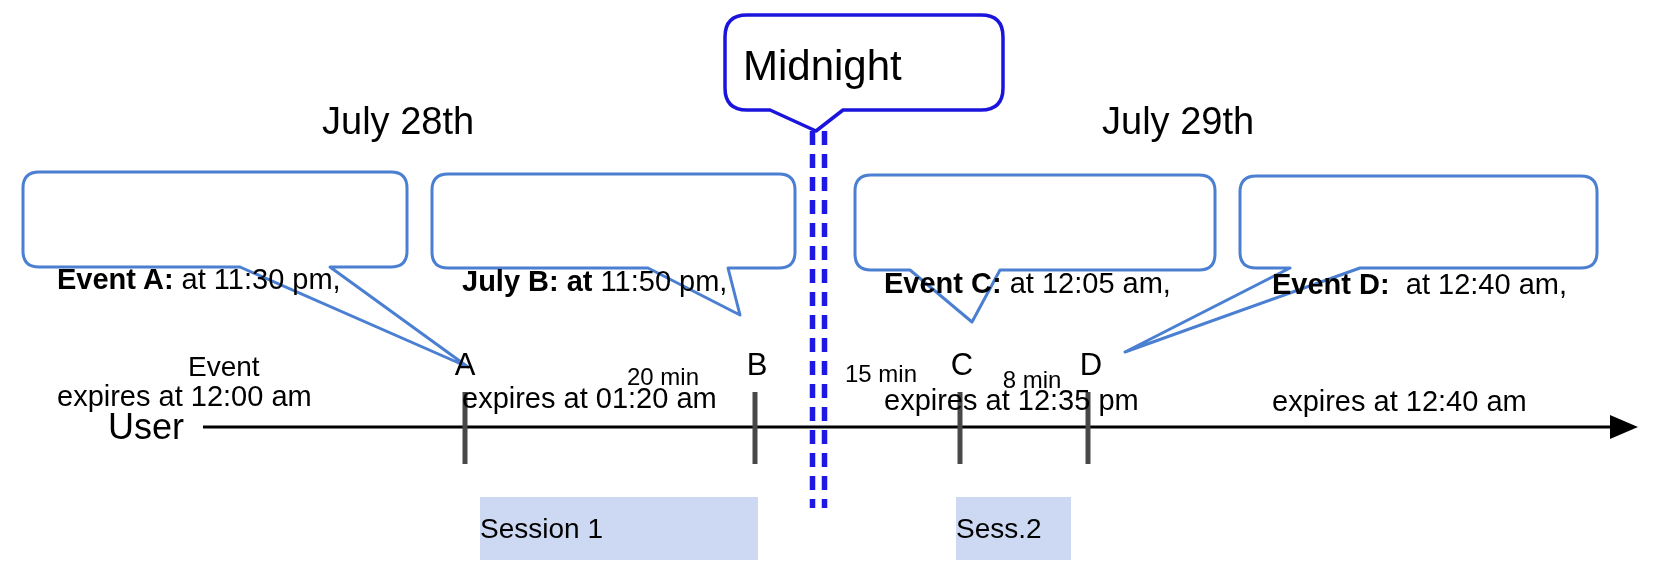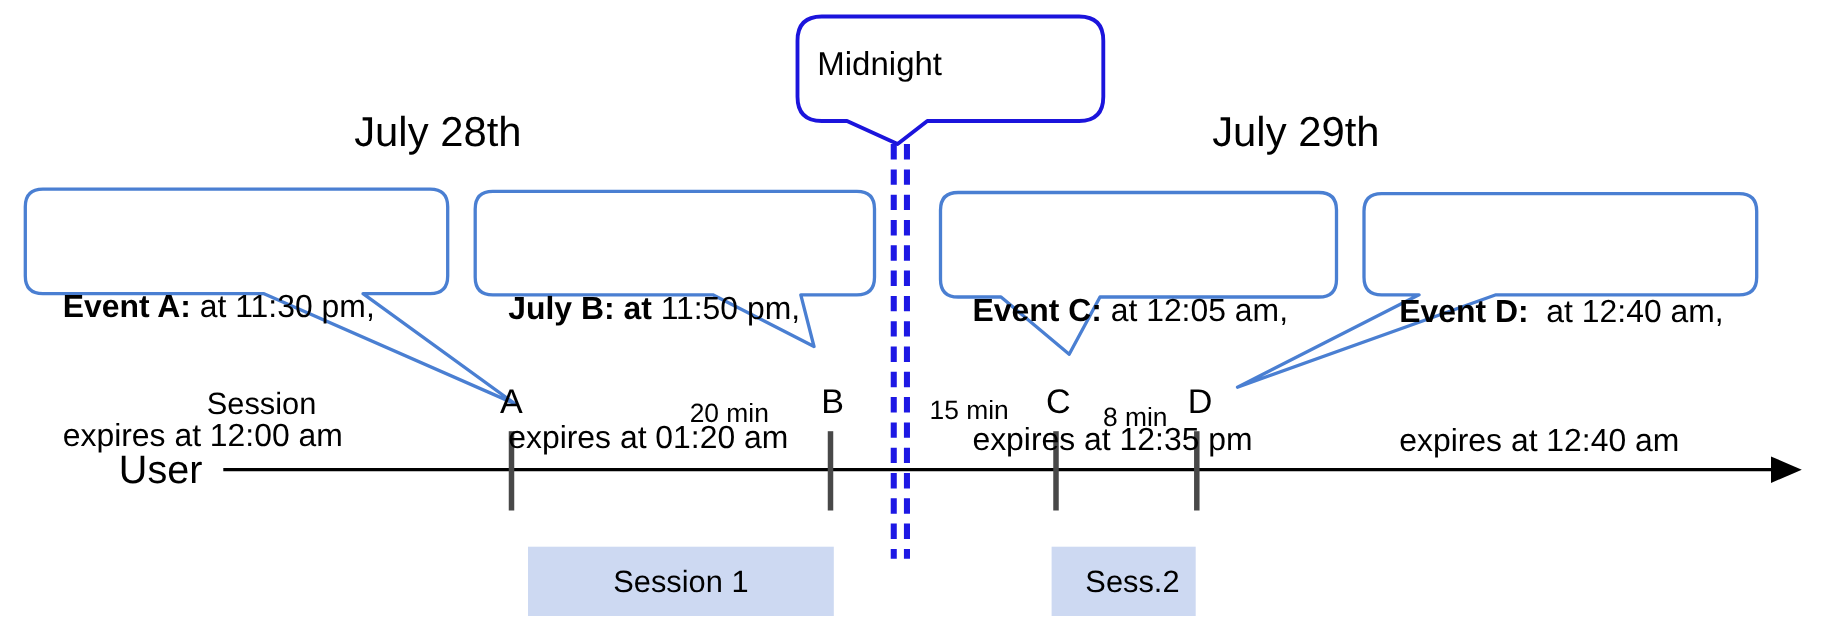--- a/index.html
+++ b/index.html
@@ -10,32 +10,31 @@
     background: #ffffff;
     font-family: "Liberation Sans", sans-serif;
     color: #000000;
     overflow: hidden;
   }
   .canvas svg { position: absolute; left: 0; top: 0; }
   .abs { position: absolute; white-space: pre; }
   .centered { transform: translateX(-50%); }
   .date-label { font-size: 38px; }
   .big-label { font-size: 36px; }
-  .midnight-label { font-size: 30px; }
+  .midnight-label { font-size: 42px; }
   .events-label { font-size: 28px; }
   .tick-label { font-size: 31px; }
   .gap-label { font-size: 24px; }
   .callout-text { font-size: 29px; line-height: 39px; white-space: pre-wrap; }
   .callout-text .b { font-weight: bold; }
   .session-box {
     position: absolute;
     background: #cdd9f2;
     display: flex;
     align-items: center;
-    justify-content: center;
     font-size: 28px;
   }
 </style>
 </head>
 <body>
 
 <div class="canvas">
 
   <svg width="1668" height="578" viewBox="0 0 1668 578">
 
@@ -79,32 +78,32 @@
   <div class="abs callout-text" style="left:884px; top:186px;">
     <div><span class="b">Event C:</span><span> at 12:05 am,</span></div>
     <div>expires at 12:35 pm</div>
   </div>
 
   <div class="abs callout-text" style="left:1272px; top:187px;">
     <div><span class="b">Event D:</span><span>  at 12:40 am,</span></div>
     <div>expires at 12:40 am</div>
   </div>
 
-  <div class="abs events-label" style="left:188px; top:351px;">Session</div>
+  <div class="abs events-label" style="left:188px; top:351px;">Event</div>
   <div class="abs big-label" style="left:108px; top:406px;">User</div>
 
   <div class="abs tick-label centered" style="left:465px; top:347px;">A</div>
   <div class="abs tick-label centered" style="left:757px; top:347px;">B</div>
   <div class="abs tick-label centered" style="left:962px; top:347px;">C</div>
   <div class="abs tick-label centered" style="left:1091px; top:347px;">D</div>
 
   <div class="abs gap-label centered" style="left:663px; top:363px;">20 min</div>
   <div class="abs gap-label centered" style="left:881px; top:360px;">15 min</div>
   <div class="abs gap-label centered" style="left:1032px; top:366px;">8 min</div>
 
   <div class="session-box" style="left:480px; top:497px; width:278px; height:63px;">
     <span>Session 1</span>
   </div>
-  <div class="session-box" style="left:956px; top:497px; width:115px; height:63px;padding-left:16px;">
+  <div class="session-box" style="left:956px; top:497px; width:115px; height:63px;">
     <span>Sess.2</span>
   </div>
 
 </div>
 
 </body></html>

